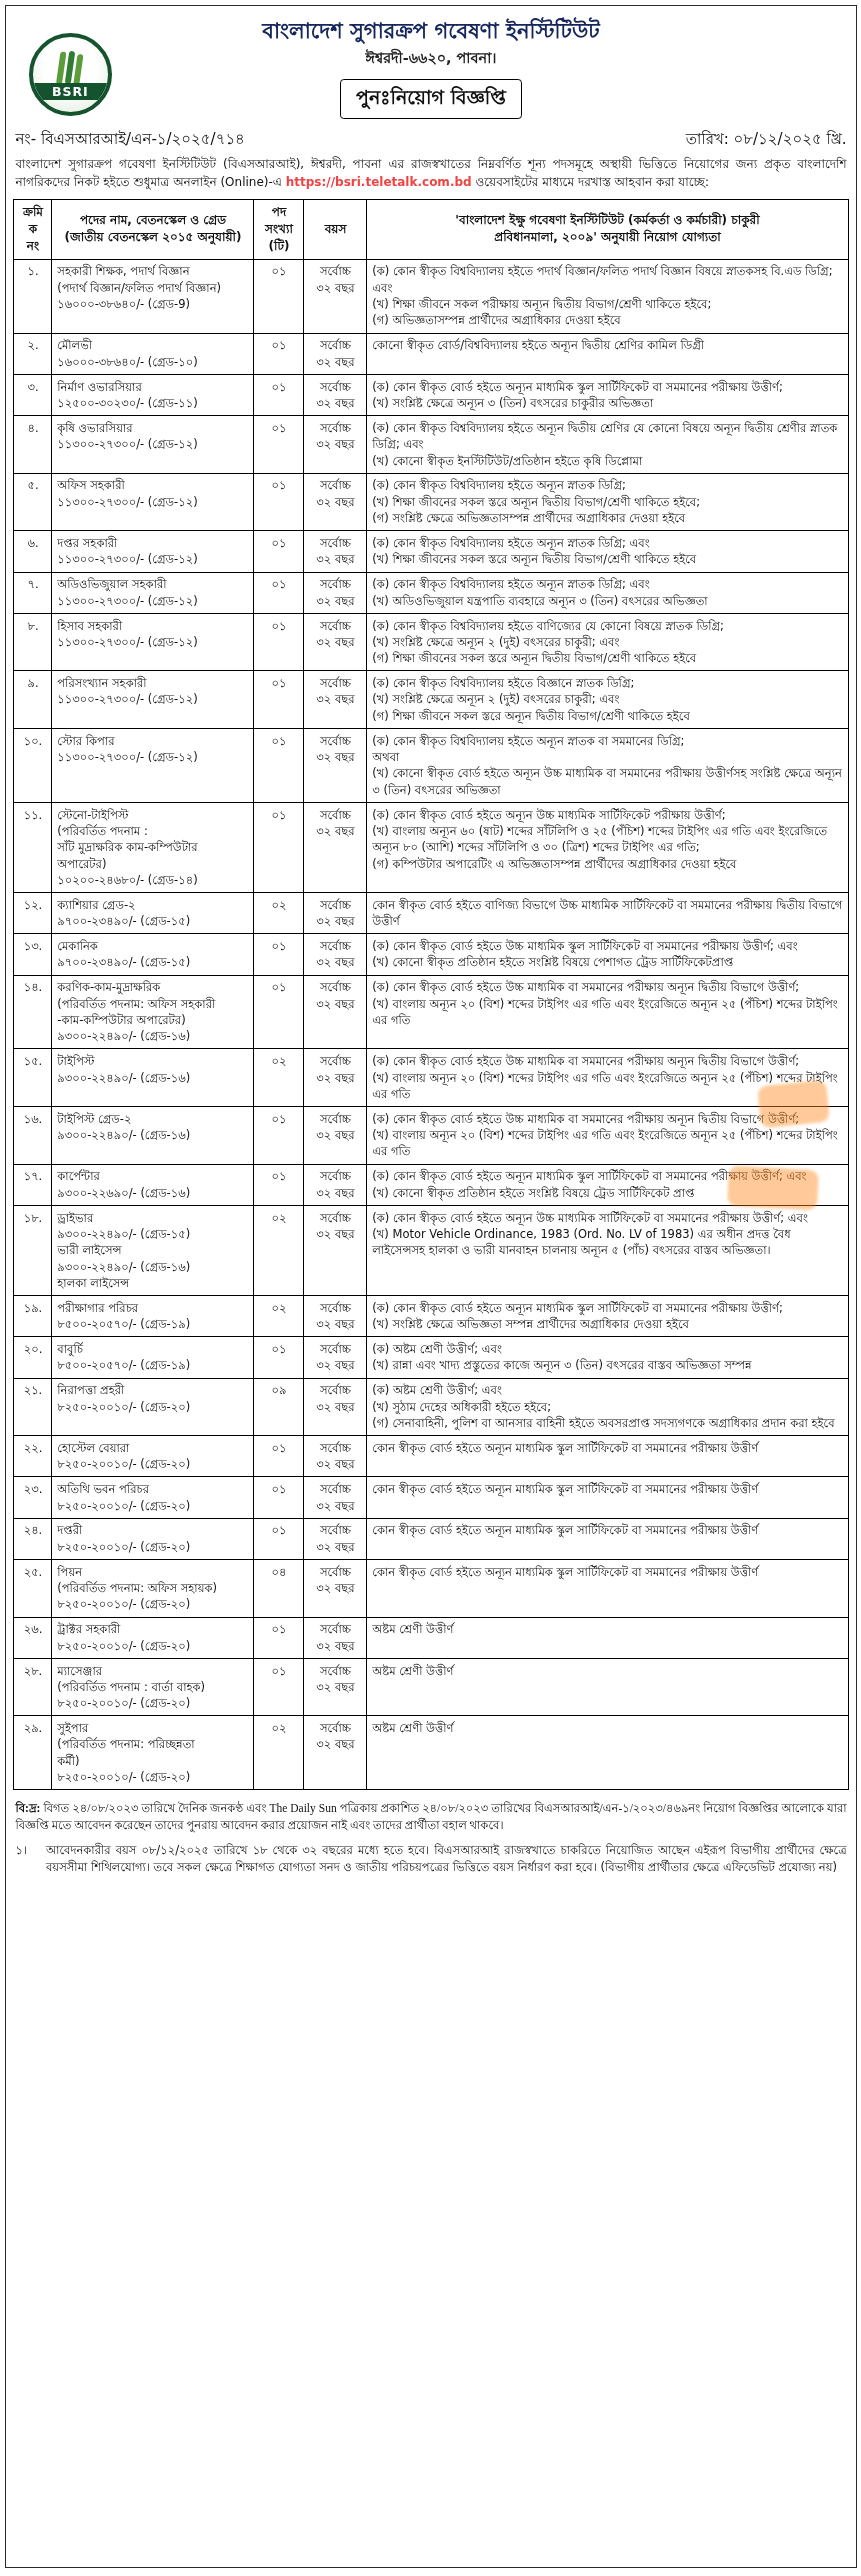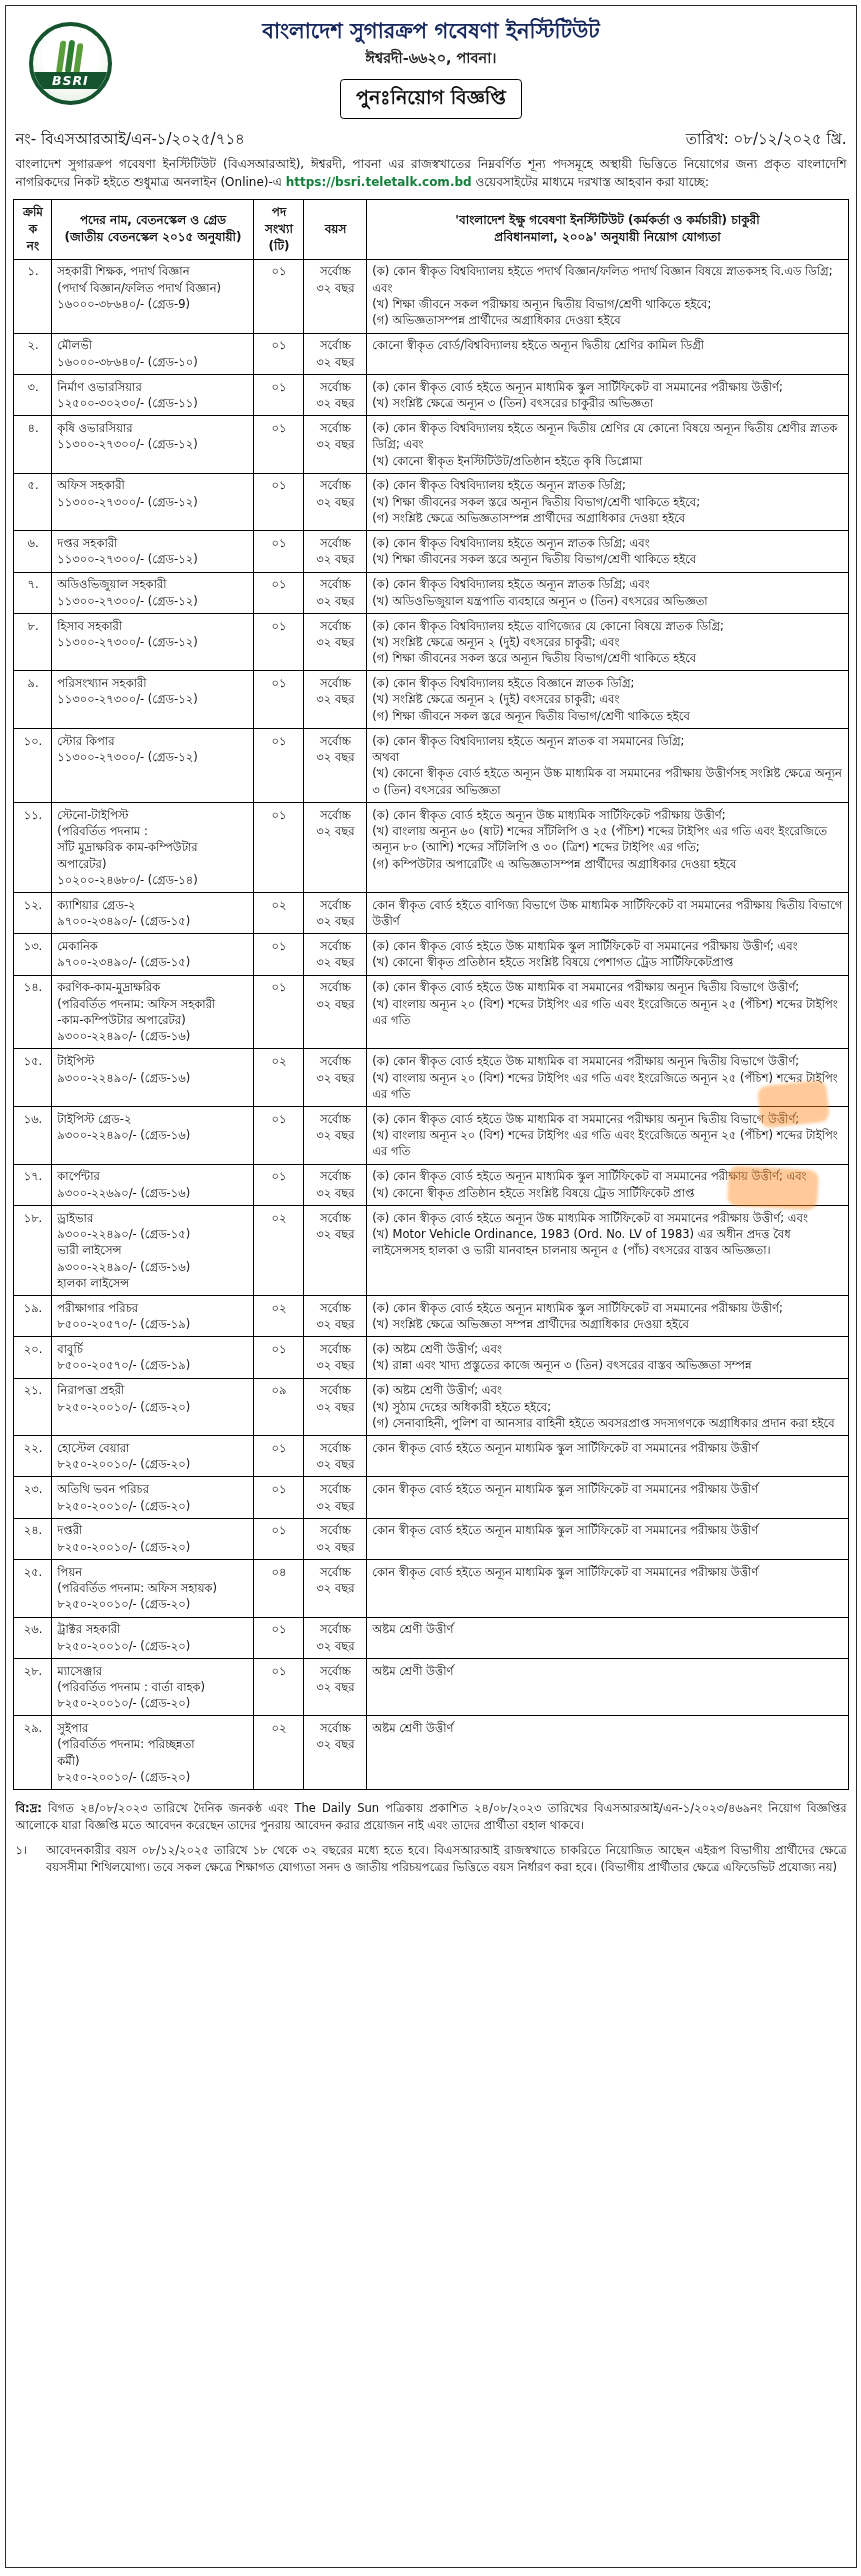--- a/index.html
+++ b/index.html
@@ -10,21 +10,21 @@
     width: 862px;
     min-height: 2576px;
     margin: 0 auto;
     background: #ffffff;
     padding: 4.8px;
   }
   .doc-border { border: 1.9px solid #2b2b2b; padding: 5.8px 7.7px 13.4px; background: #fff; min-height: 2563px; }
 
   
   .doc-header { position: relative; text-align: center; padding: 7.7px 0 1.9px; }
-  .logo { position: absolute; left: 15.4px; top: 10px; width: 83px; height: 83px; font-style: italic; }
+  .logo { position: absolute; left: 15.4px; top: 21px; width: 83px; height: 83px; }
   .logo-ring {
     width: 100%; height: 100%; border-radius: 50%;
     border: 4.8px solid #14532d;
     background: radial-gradient(circle at 50% 40%, #ffffff 45%, #dcead9 100%);
     display: flex; align-items: center; justify-content: center;
     position: relative; overflow: hidden;
   }
   .logo-band {
     position: absolute; bottom: 11.5px; left: 0; right: 0;
     background: #14532d; color: #fff; font-size: 12.5px; font-weight: bold;
@@ -35,38 +35,38 @@
   .org-addr { font-size: 14.4px; font-weight: bold; color: #222; margin-top: 2.9px; }
   .notice-box {
     display: inline-block; margin-top: 7.7px;
     border: 1.9px solid #000; border-radius: 3.8px;
     padding: 2.9px 15.4px; font-size: 19px; font-weight: bold; color: #101010;
     box-shadow: 0 0 0 1px #fff inset;
   }
 
   .memo-row { display: flex; justify-content: space-between; font-size: 15px; margin: 5.8px 1.9px 1.9px; }
   .intro { font-size: 12px; line-height: 1.5; text-align: justify; margin: 3.8px 1.9px 7.7px; }
-  .intro .link { color: #15803d; text-decoration: none; font-weight: bold; cursor: pointer; }
+  .intro .link { color: #ef4444; text-decoration: none; font-weight: bold; cursor: pointer; }
 
   
   table.positions { width: 100%; border-collapse: collapse; table-layout: fixed; }
   table.positions th, table.positions td {
     border: 1px solid #000; padding: 3.8px 4.8px;
     font-size: 11.5px; line-height: 1.42; vertical-align: top;
     word-wrap: break-word;
   }
   table.positions th { text-align: center; vertical-align: middle; font-weight: bold; font-size: 12px; white-space: pre-line; background: #fff; }
   .c-sl  { width: 38px; text-align: center; }
   .c-post { width: 202px; white-space: pre-line; }
   .c-count { width: 50px; text-align: center; }
   .c-age { width: 63px; text-align: center; white-space: pre-line; }
   .c-qual { white-space: pre-line; text-align: left; }
 
   
-  .note { font-size: 11.5px; line-height: 1.5; text-align: justify; margin: 9.6px 1.9px 0; }
+  .note { font-size: 11.5px; line-height: 1.5; text-align: justify; margin: 9.6px 1.9px 0; font-family: Liberation Serif, serif; }
   .note .bold { font-weight: bold; }
   .cond-head { font-size: 12px; font-weight: bold; margin: 9.6px 1.9px 0; }
   .cond-item { display: flex; gap: 9.6px; margin: 7.7px 1.9px 0; font-size: 11.5px; line-height: 1.5; }
   .cond-num { flex: 0 0 21px; text-align: left; }
   .cond-text { flex: 1; text-align: justify; }
 
   
   .stamp { position: absolute; background: #ff8a1e; opacity: 0.45; border-radius: 9.6px; filter: blur(1.4px); pointer-events: none; }
   .stamp1 { top: 1083px; left: 759px; width: 69px; height: 42px; transform: rotate(-6deg); }
   .stamp2 { top: 1168px; left: 728px; width: 90px; height: 40px; transform: rotate(3deg); }

